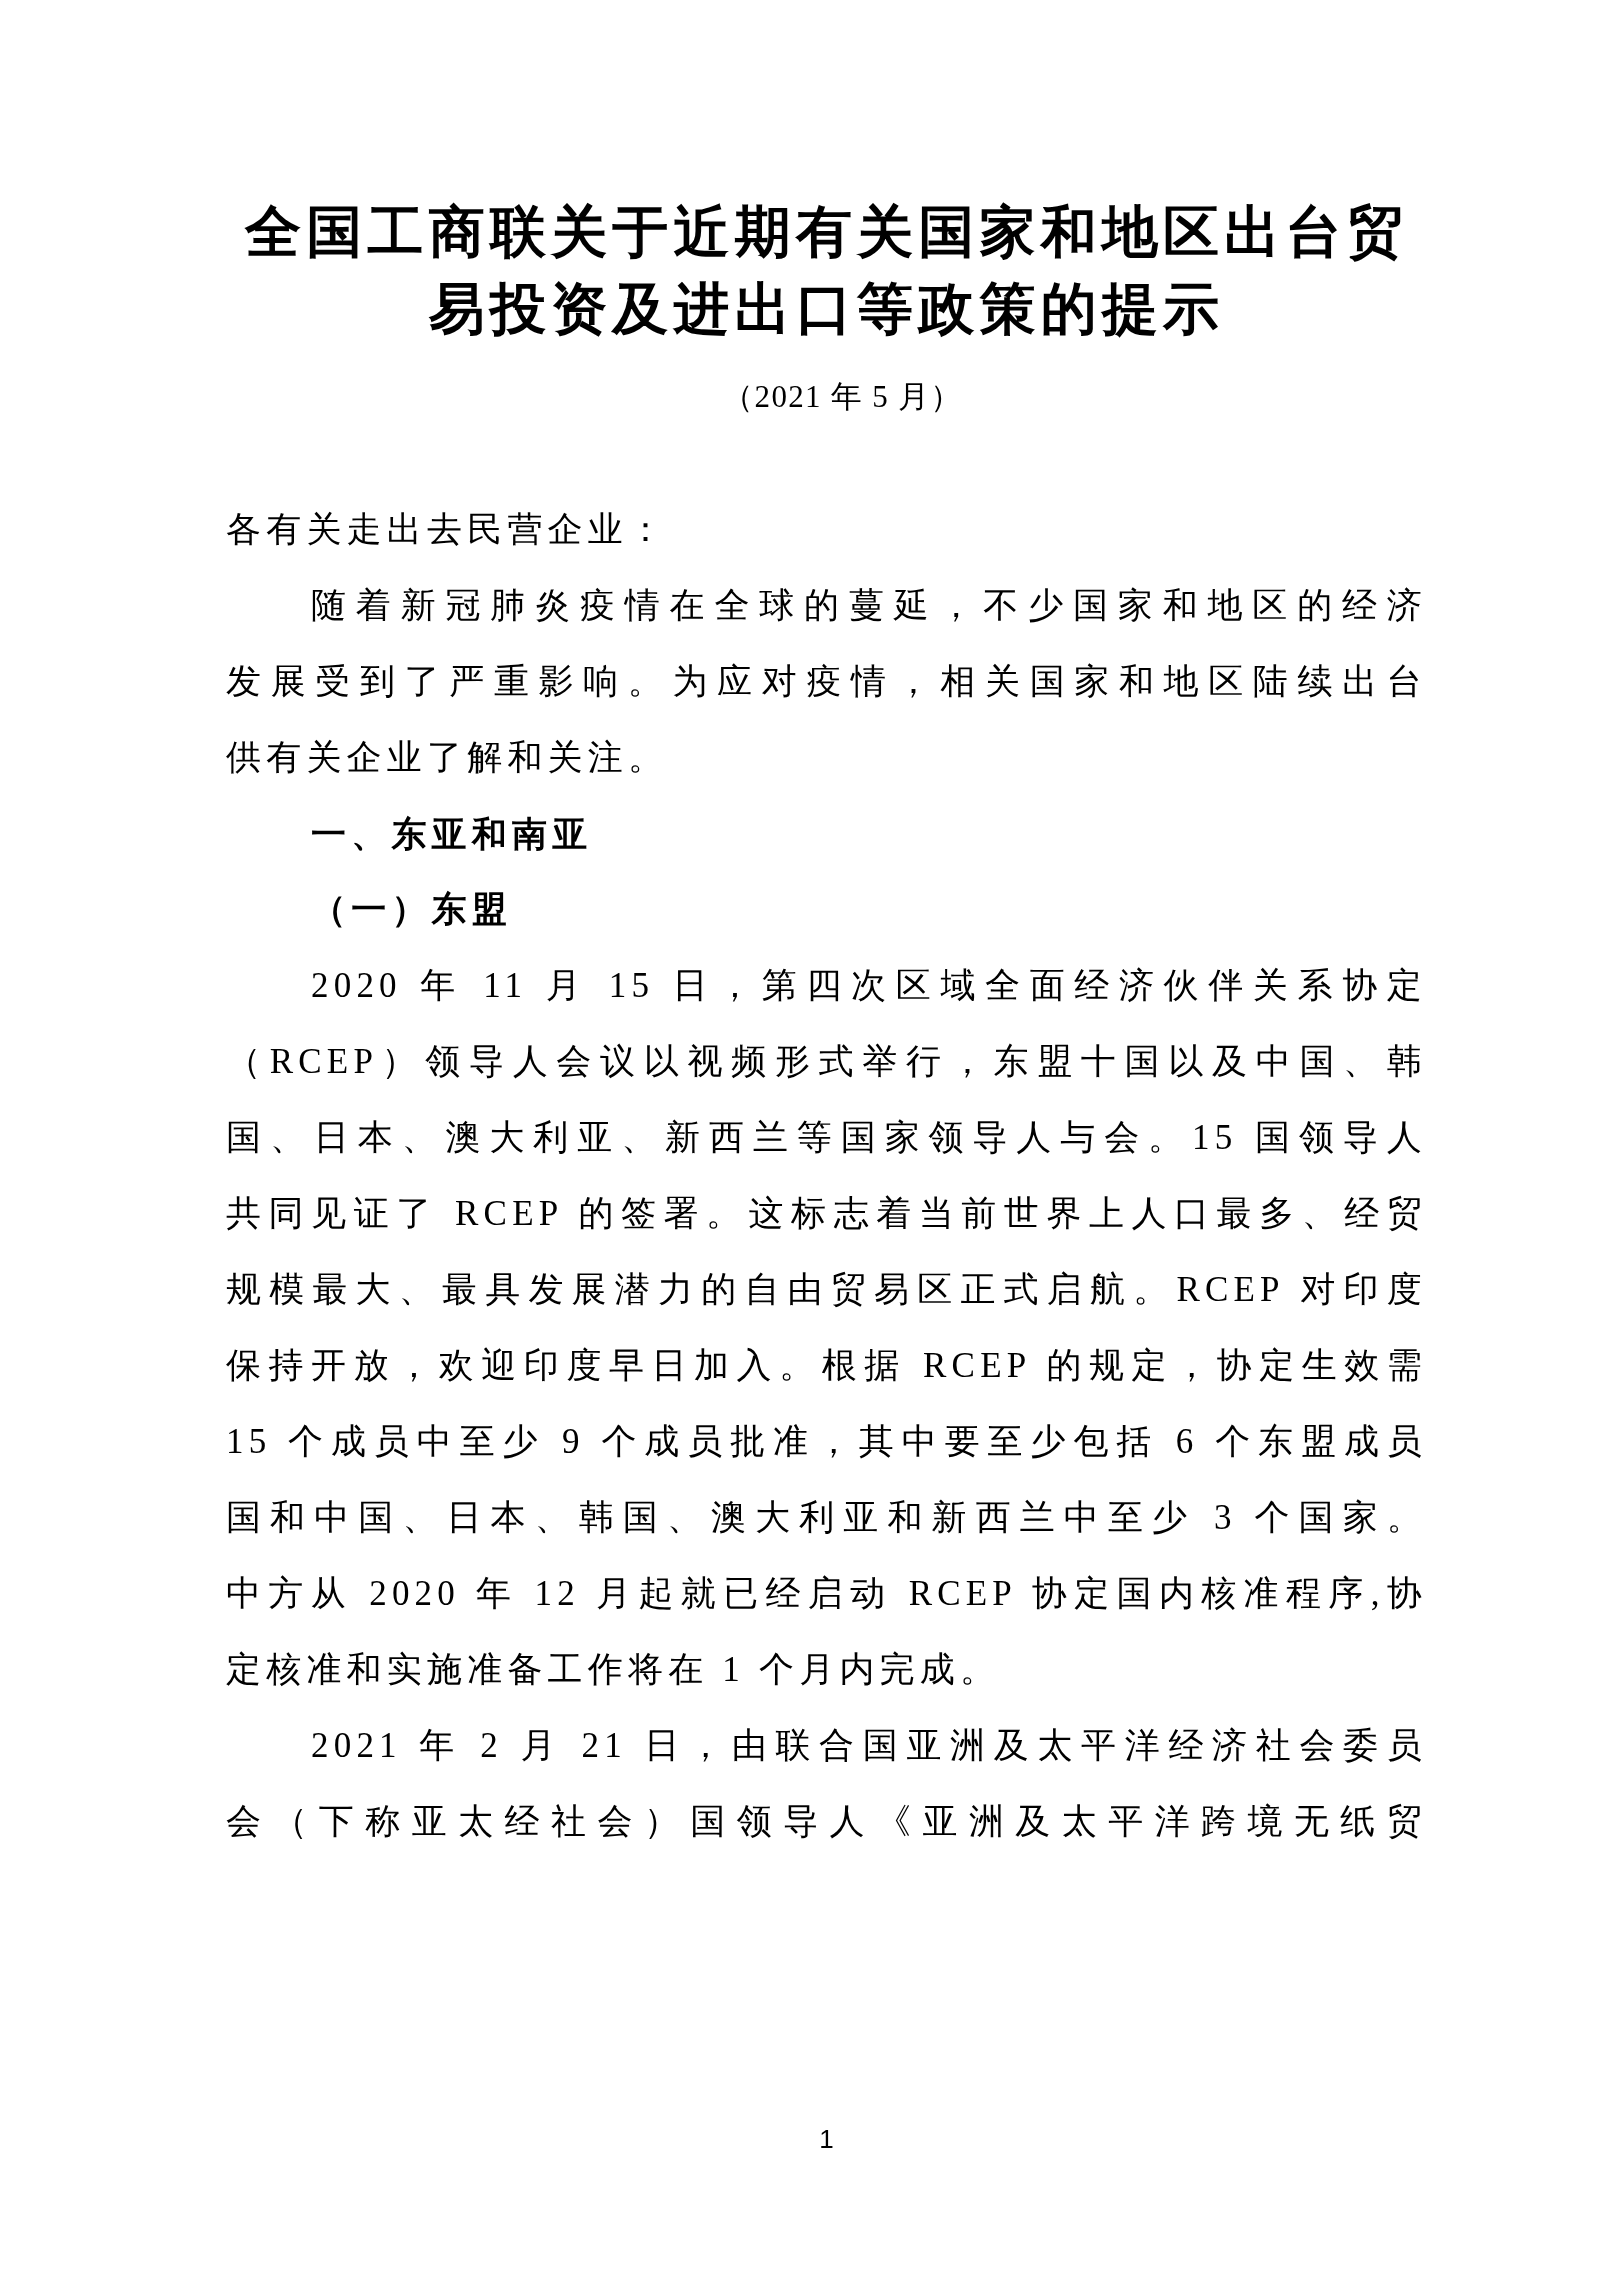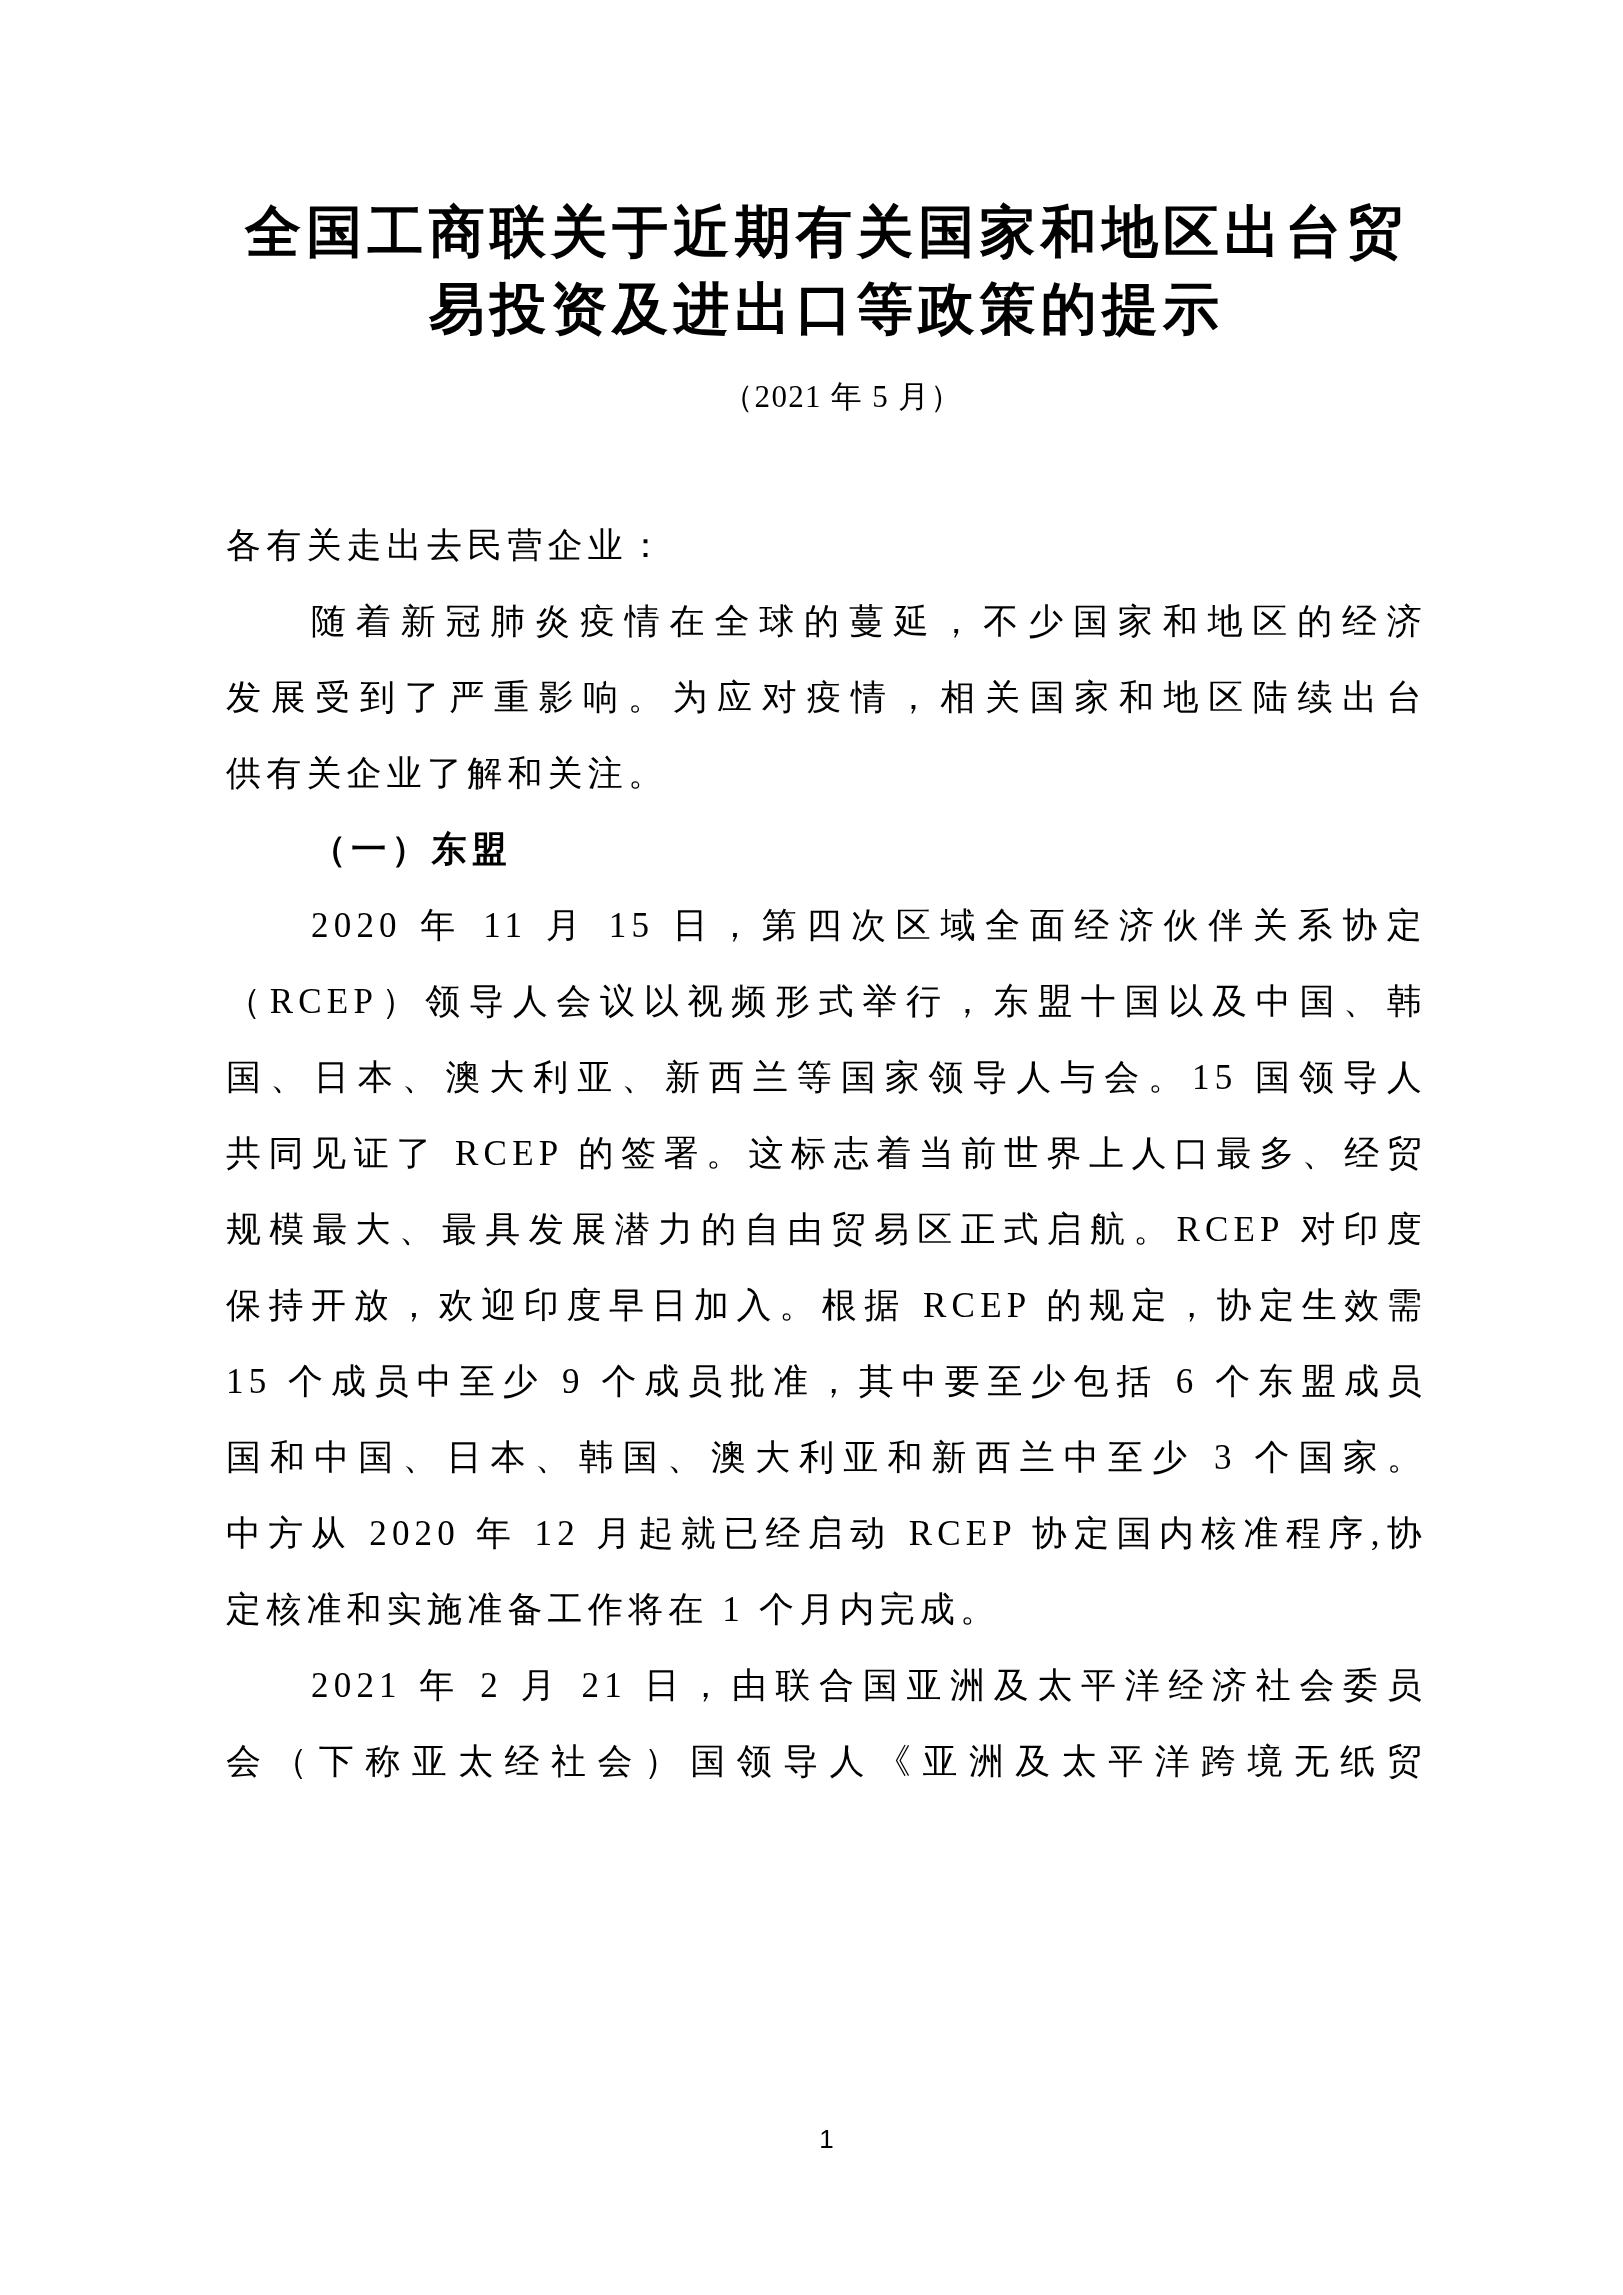--- a/index.html
+++ b/index.html
@@ -36,21 +36,21 @@
     top: 374px;
     text-align: center;
     font-size: 31px;
     line-height: 46px;
     letter-spacing: 1.3px;
   }
   .doc-body {
     position: absolute;
     left: 226px;
     width: 1201px;
-    top: 508px;
+    top: 492px;
   }
   .line {
     font-size: 35px;
     line-height: 76px;
     height: 76px;
     letter-spacing: 5.2px;
     white-space: nowrap;
   }
   .line.justify {
     white-space: normal;
@@ -90,20 +90,21 @@
     <div>易投资及进出口等政策的提示</div>
   </div>
 
   <div class="doc-subtitle">（2021 年 5 月）</div>
 
   <div class="doc-body">
       <div class="line normal">各有关走出去民营企业：</div>
       <div class="line normal indent justify">随着新冠肺炎疫情在全球的蔓延，不少国家和地区的经济</div>
       <div class="line normal justify">发展受到了严重影响。为应对疫情，相关国家和地区陆续出台</div>
       <div class="line normal">供有关企业了解和关注。</div>
+      <div class="line h1 indent">一、东亚和南亚</div>
       <div class="line h2 indent">（一）东盟</div>
       <div class="line normal indent justify">2020 年 11 月 15 日，第四次区域全面经济伙伴关系协定</div>
       <div class="line normal justify">（RCEP）领导人会议以视频形式举行，东盟十国以及中国、韩</div>
       <div class="line normal justify">国、日本、澳大利亚、新西兰等国家领导人与会。15 国领导人</div>
       <div class="line normal justify">共同见证了 RCEP 的签署。这标志着当前世界上人口最多、经贸</div>
       <div class="line normal justify">规模最大、最具发展潜力的自由贸易区正式启航。RCEP 对印度</div>
       <div class="line normal justify">保持开放，欢迎印度早日加入。根据 RCEP 的规定，协定生效需</div>
       <div class="line normal justify">15 个成员中至少 9 个成员批准，其中要至少包括 6 个东盟成员</div>
       <div class="line normal justify">国和中国、日本、韩国、澳大利亚和新西兰中至少 3 个国家。</div>
       <div class="line normal justify">中方从 2020 年 12 月起就已经启动 RCEP 协定国内核准程序,协</div>

